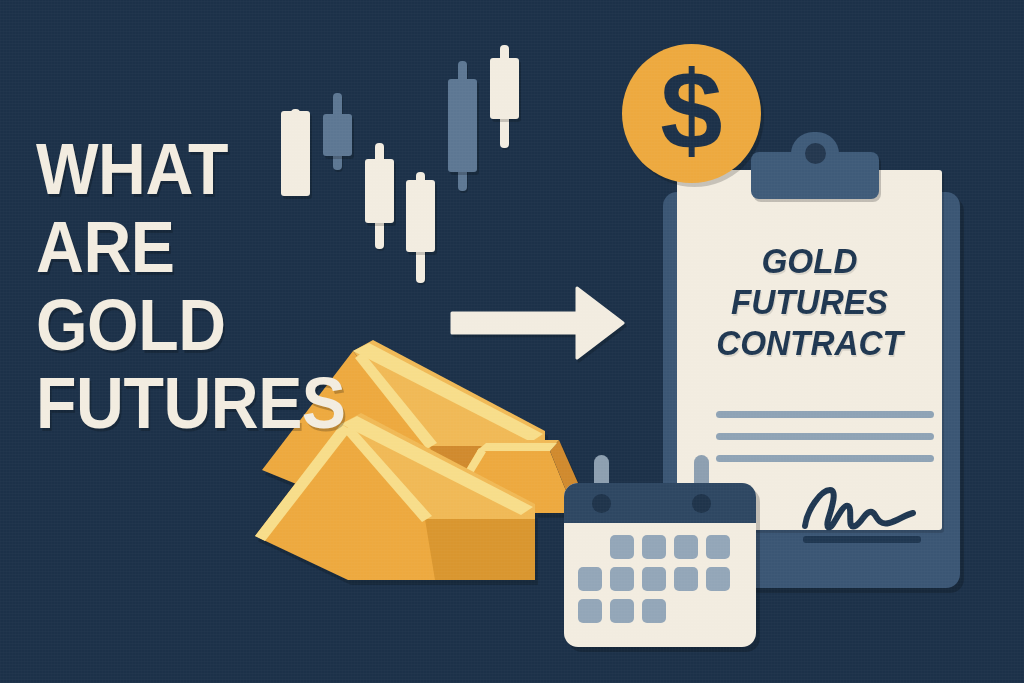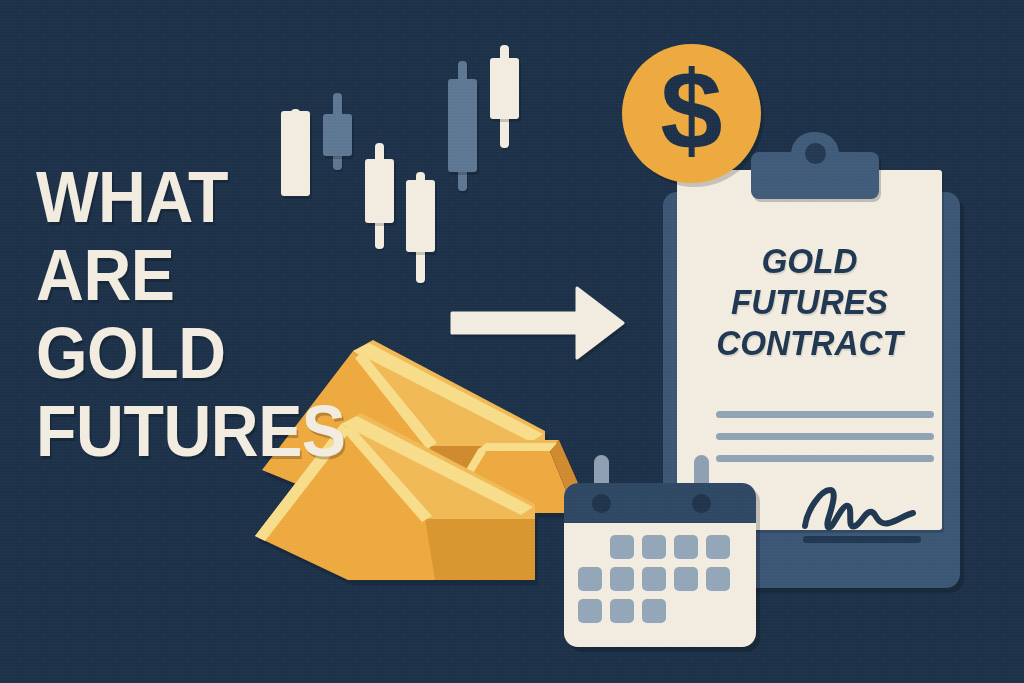--- a/index.html
+++ b/index.html
@@ -30,21 +30,20 @@
       repeating-linear-gradient(90deg, rgba(255,255,255,.25) 0 1px, rgba(0,0,0,0) 1px 3px);
     z-index: 99;
   }
 
   
   #headline {
     position: absolute;
     left: 36px;
     top: 130px;
     z-index: 30;
-    margin-top: 28px;
   }
   .hl-line {
     display: block;
     color: #f2ece0;
     font-family: "Liberation Sans", sans-serif;
     font-weight: bold;
     font-size: 72px;
     line-height: 78px;
     letter-spacing: -0.5px;
     transform: scaleX(0.92);

